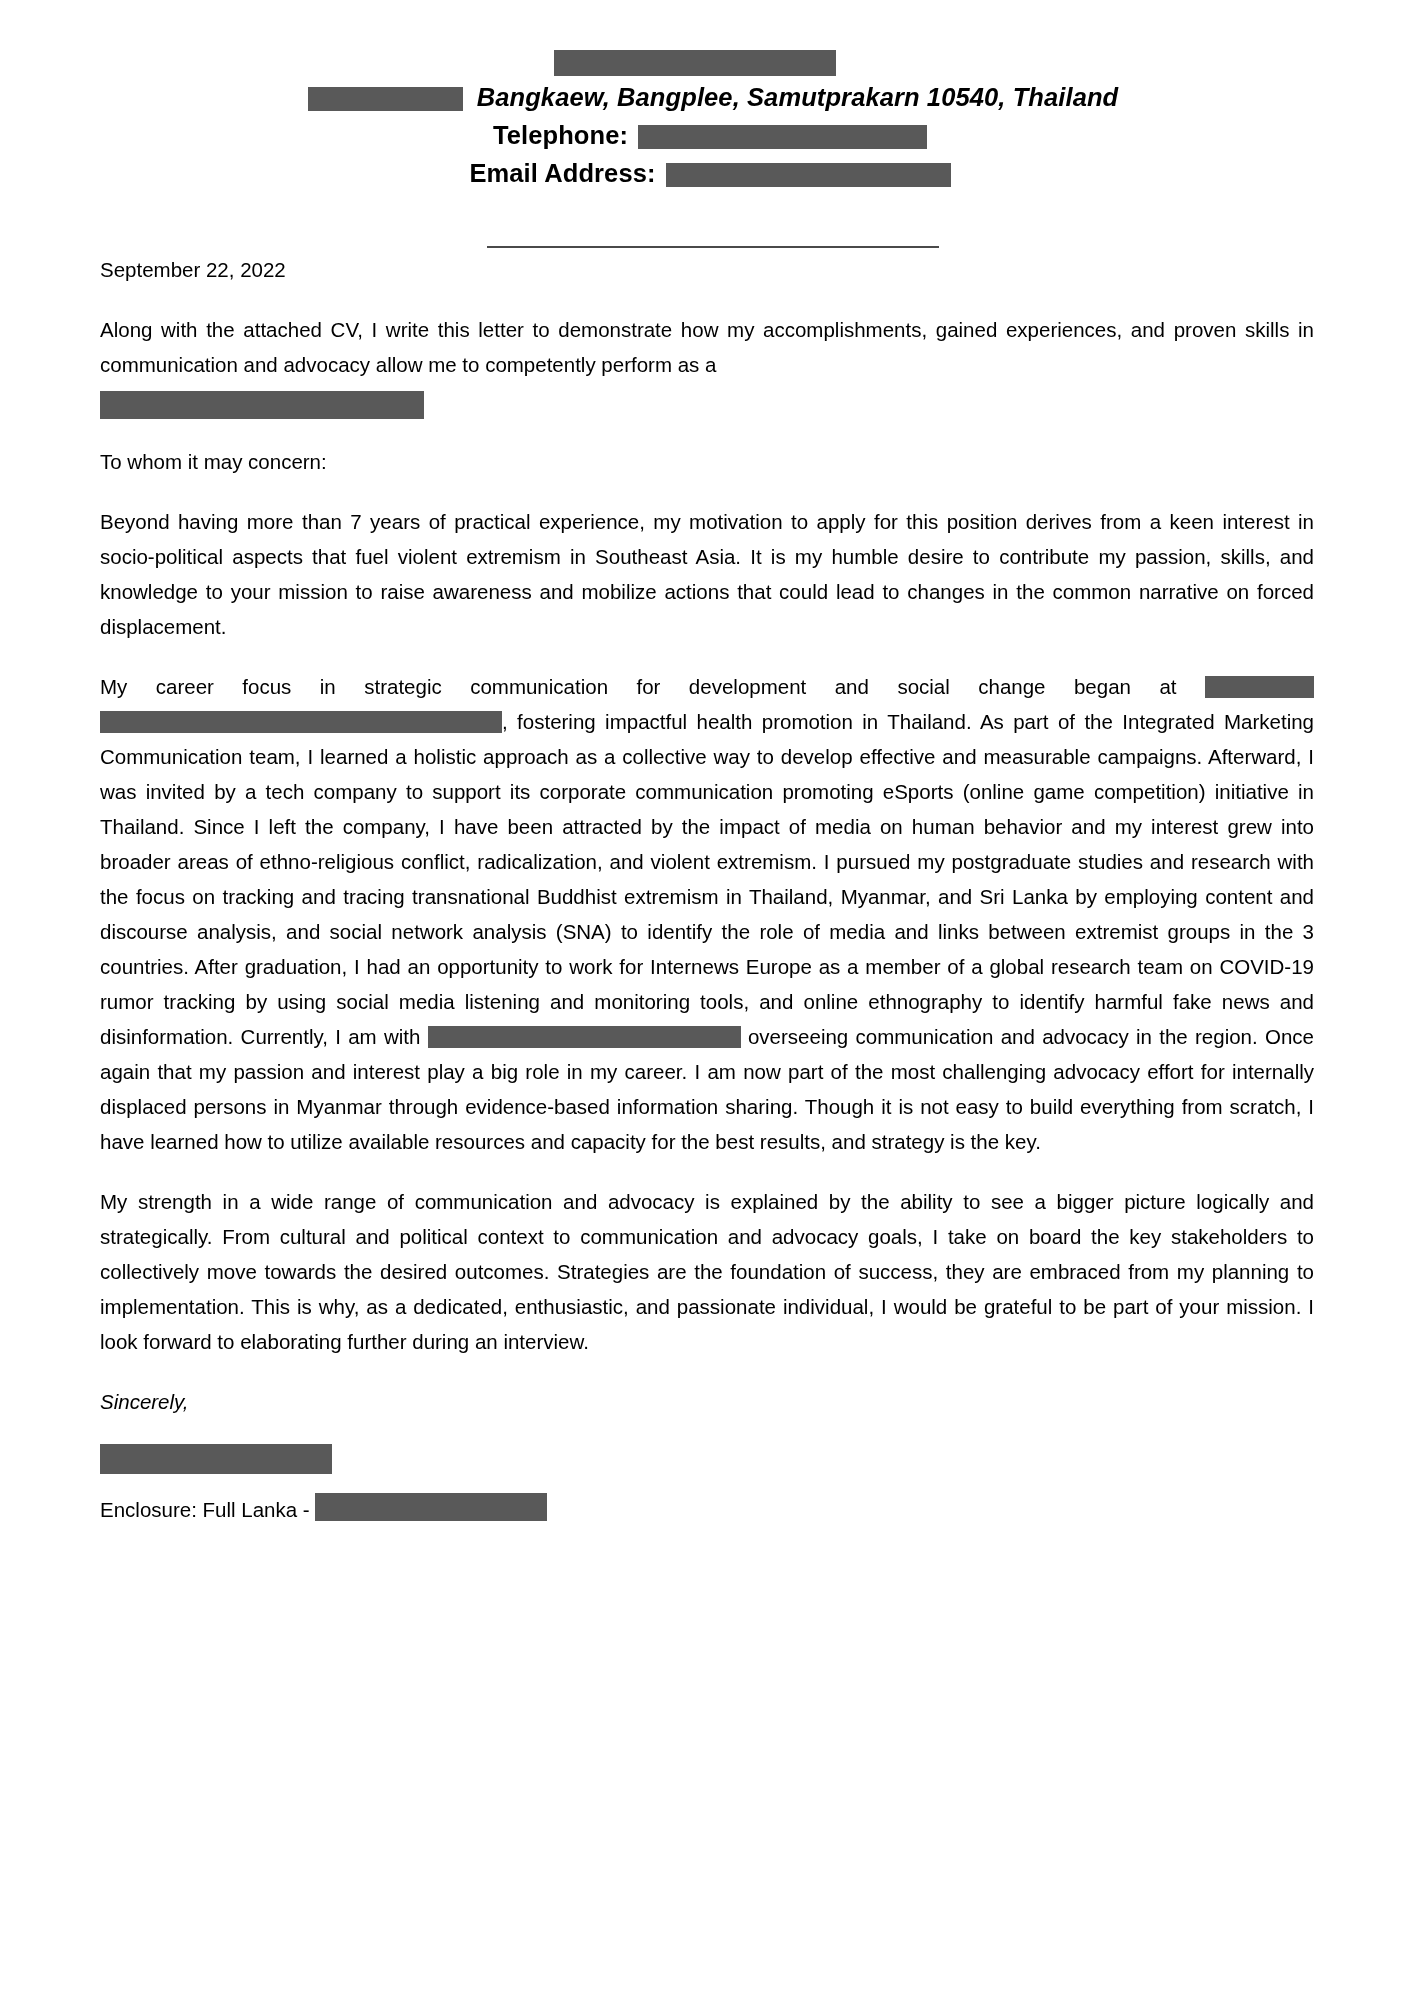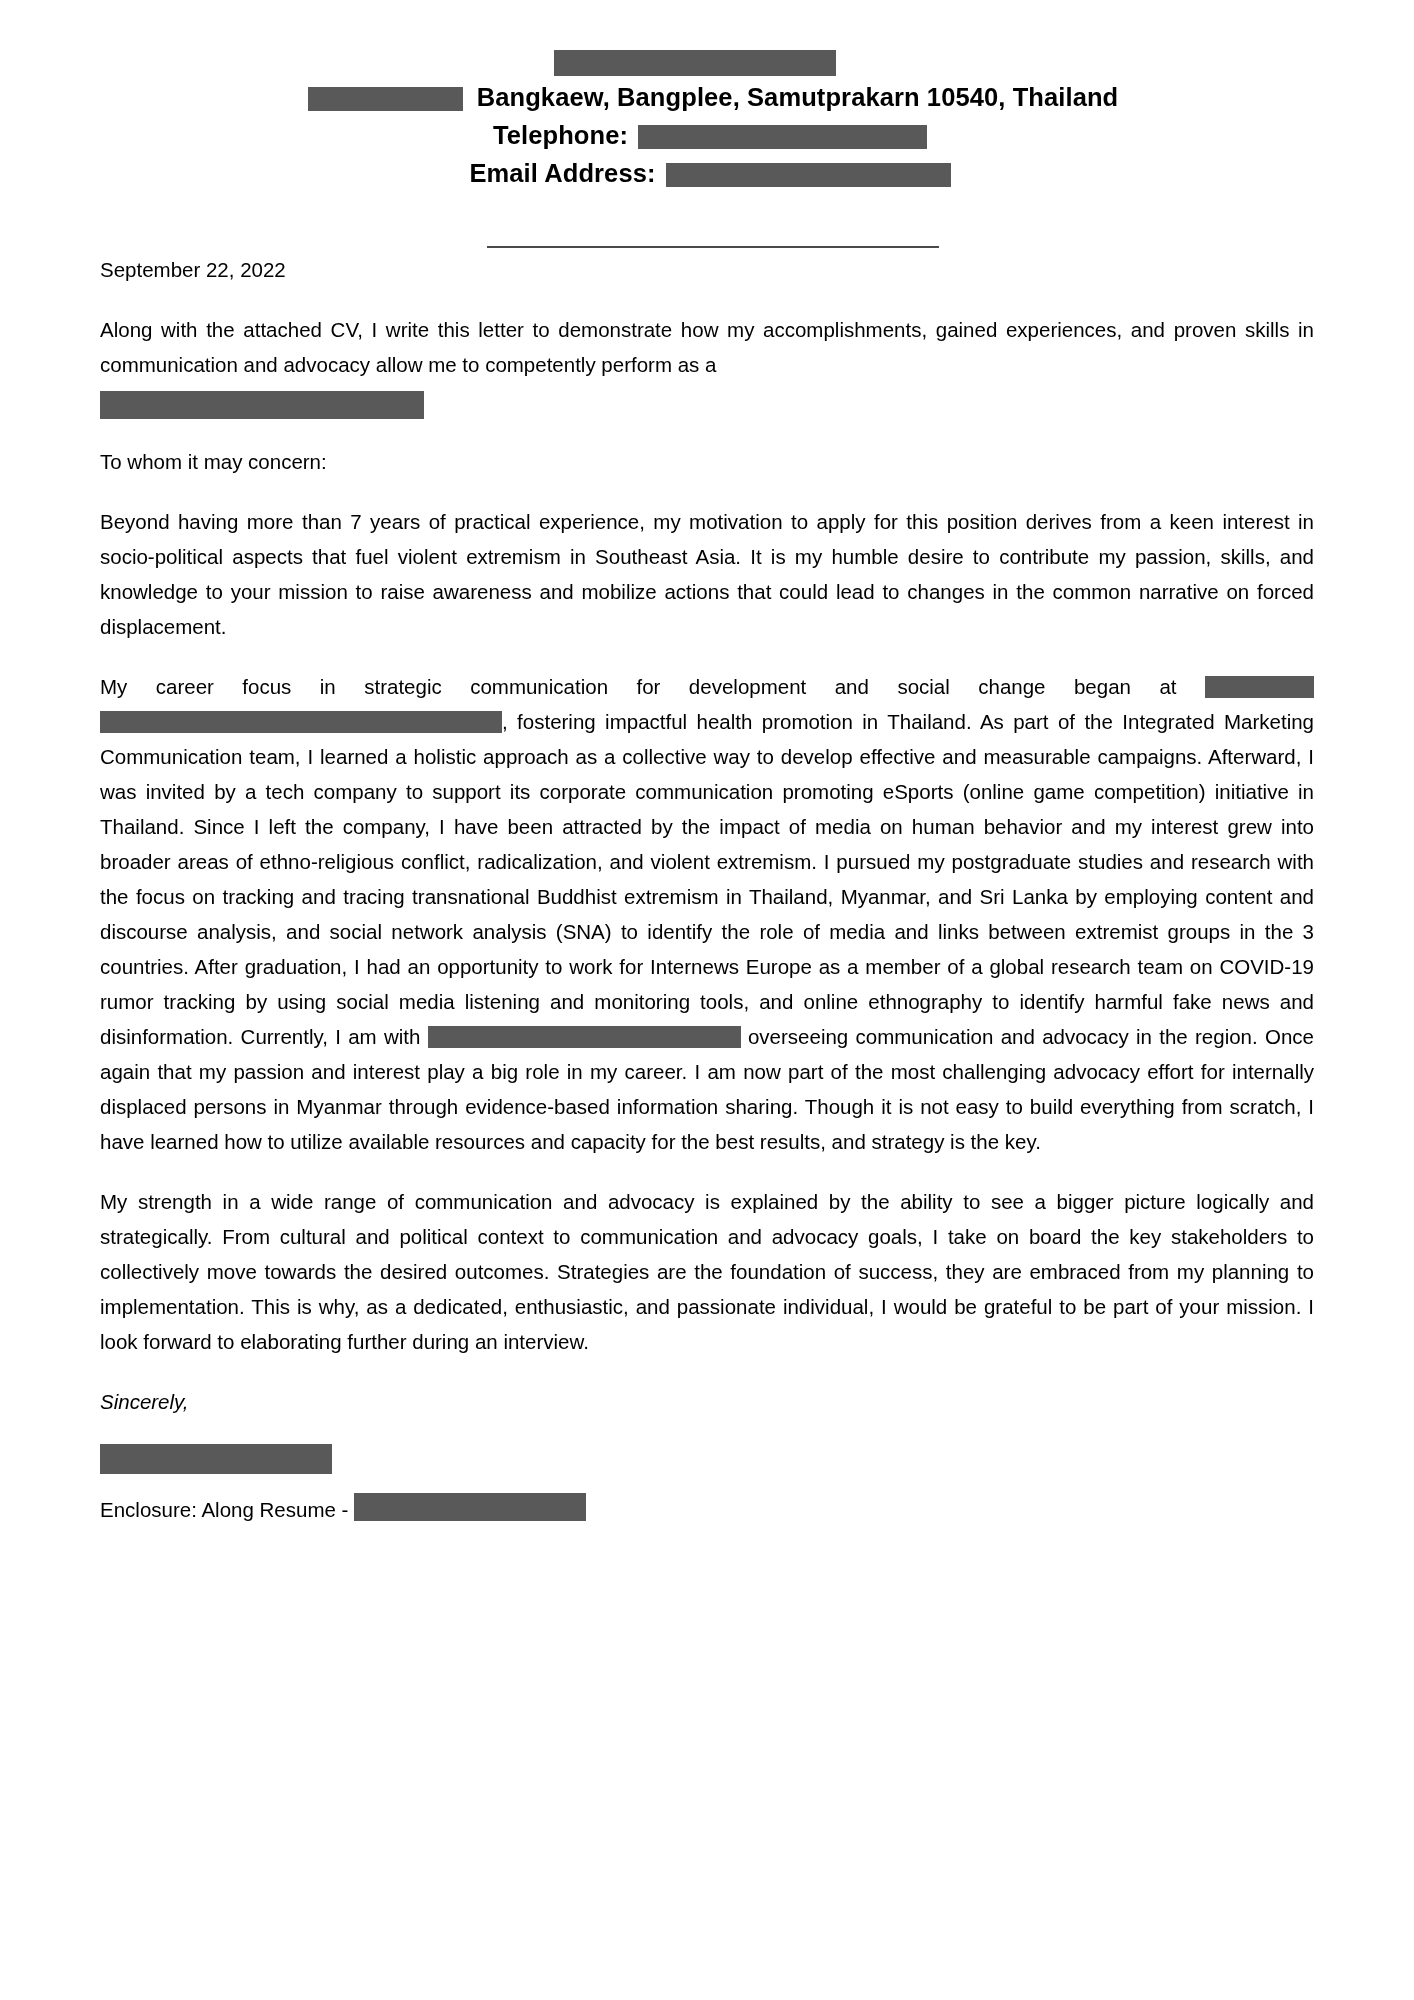--- a/index.html
+++ b/index.html
@@ -30,21 +30,21 @@
     text-align: center;
   }
   .header-line {
     font-size: 25.5px;
     font-weight: bold;
     line-height: 38px;
     letter-spacing: 0.1px;
     white-space: nowrap;
     display: block;
   }
-  .header-line.l1 { padding-left: 12px; }
+  .header-line.l1 { padding-left: 12px; font-style: italic; }
   .header-line.l2 { padding-left: 6px; }
 
   
   .redact {
     display: inline-block;
     background: #595959;
     vertical-align: middle;
     border-radius: 0;
   }
   .redact.text-inline {
@@ -119,16 +119,16 @@
     <p class="para"><span>My career focus in strategic communication for development and social change began at</span> <span class="redact text-inline" style="width: 109px; height: 22px; background: rgb(89, 89, 89);"></span><span class="redact text-inline" style="width: 402px; height: 22px; background: rgb(89, 89, 89);"></span><span>, fostering impactful health promotion in Thailand. As part of the Integrated Marketing Communication team, I learned a holistic approach as a collective way to develop effective and measurable campaigns. Afterward, I was invited by a tech company to support its corporate communication promoting eSports (online game competition) initiative in Thailand. Since I left the company, I have been attracted by the impact of media on human behavior and my interest grew into broader areas of ethno-religious conflict, radicalization, and violent extremism. I pursued my postgraduate studies and research with the focus on tracking and tracing transnational Buddhist extremism in Thailand, Myanmar, and Sri Lanka by employing content and discourse analysis, and social network analysis (SNA) to identify the role of media and links between extremist groups in the 3 countries. After graduation, I had an opportunity to work for Internews Europe as a member of a global research team on COVID-19 rumor tracking by using social media listening and monitoring tools, and online ethnography to identify harmful fake news and disinformation. Currently, I am with</span> <span class="redact text-inline" style="width: 128px; height: 22px; background: rgb(89, 89, 89);"></span><span class="redact text-inline" style="width: 185px; height: 22px; background: rgb(89, 89, 89);"></span> <span>overseeing communication and advocacy in the region. Once again that my passion and interest play a big role in my career. I am now part of the most challenging advocacy effort for internally displaced persons in Myanmar through evidence-based information sharing. Though it is not easy to build everything from scratch, I have learned how to utilize available resources and capacity for the best results, and strategy is the key.</span></p>
 
     <p class="para">My strength in a wide range of communication and advocacy is explained by the ability to see a bigger picture logically and strategically. From cultural and political context to communication and advocacy goals, I take on board the key stakeholders to collectively move towards the desired outcomes. Strategies are the foundation of success, they are embraced from my planning to implementation. This is why, as a dedicated, enthusiastic, and passionate individual, I would be grateful to be part of your mission. I look forward to elaborating further during an interview.</p>
 
     <p class="para nojust sincerely">Sincerely,</p>
 
     <div class="sig-bar-wrap">
       <span class="redact" style="width: 232px; height: 30px; background: rgb(89, 89, 89);"></span>
     </div>
 
-    <p class="para nojust enclosure"><span>Enclosure: Along Resume -</span> <span class="redact text-inline" style="width: 232px; height: 28px; background: rgb(89, 89, 89);"></span></p>
+    <p class="para nojust enclosure"><span>Enclosure: Full Lanka -</span> <span class="redact text-inline" style="width: 232px; height: 28px; background: rgb(89, 89, 89);"></span></p>
 
   </div>
 </div>
 
 </body></html>

